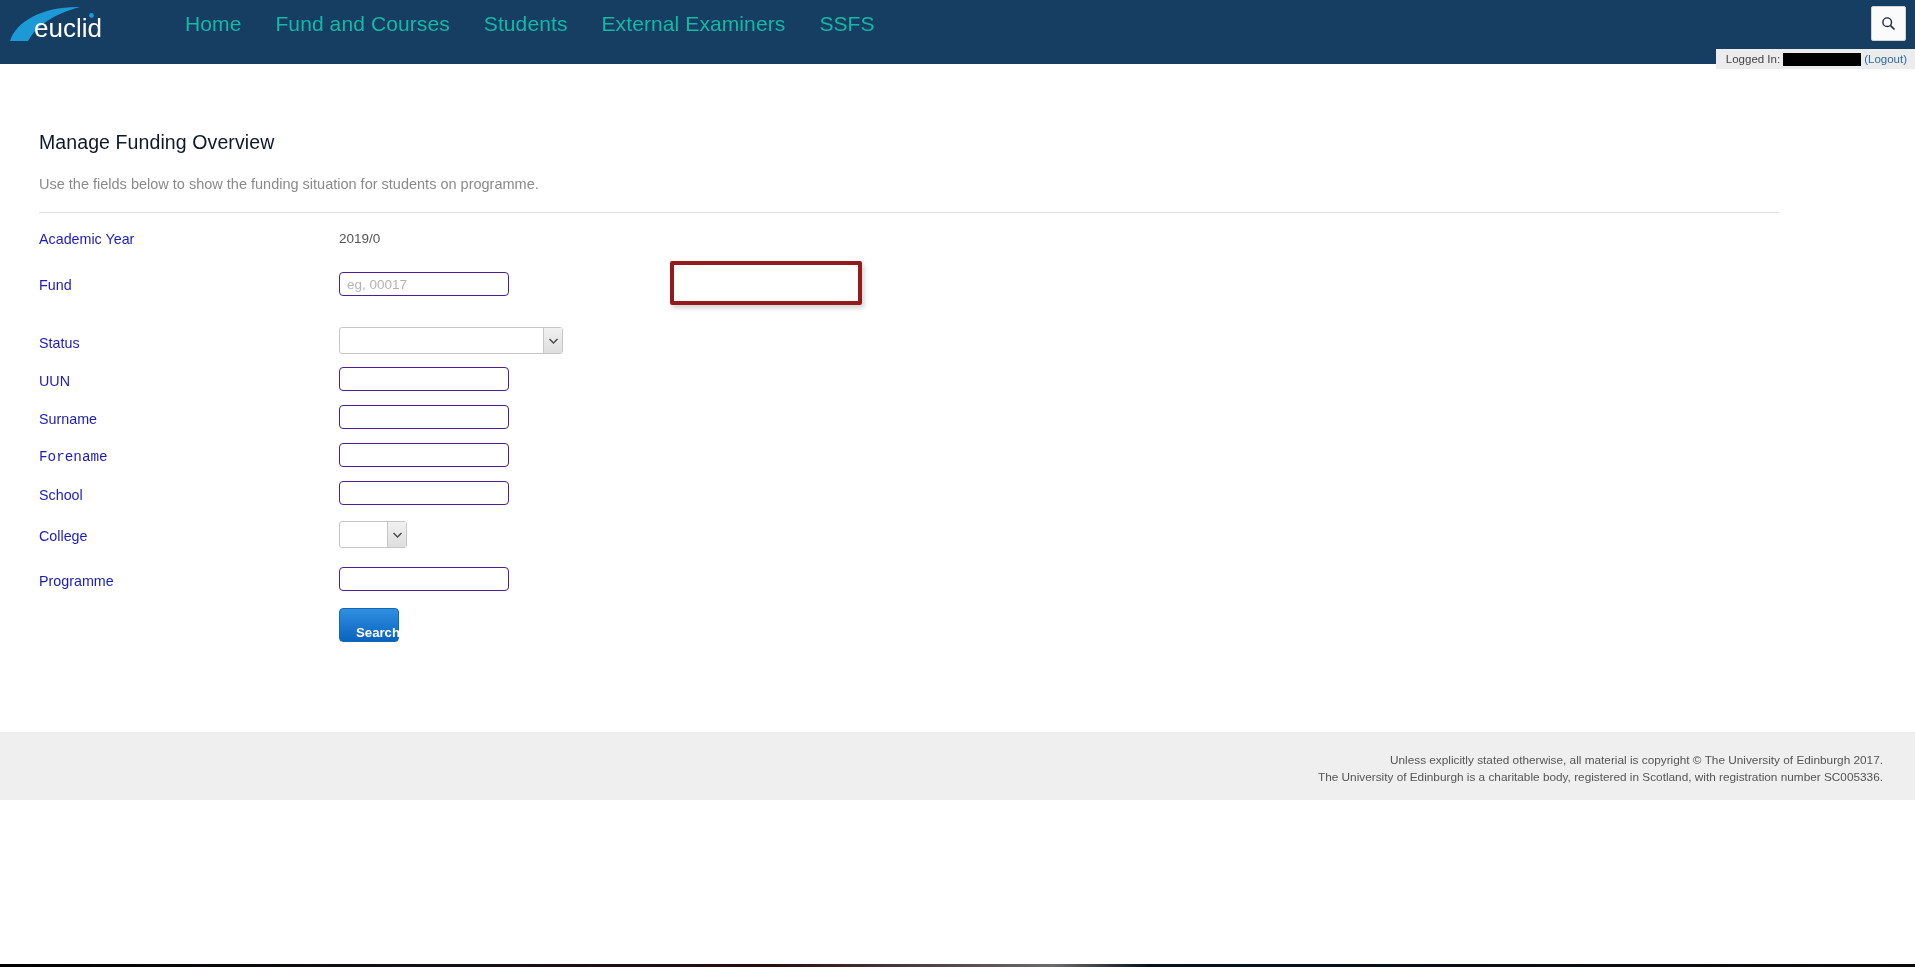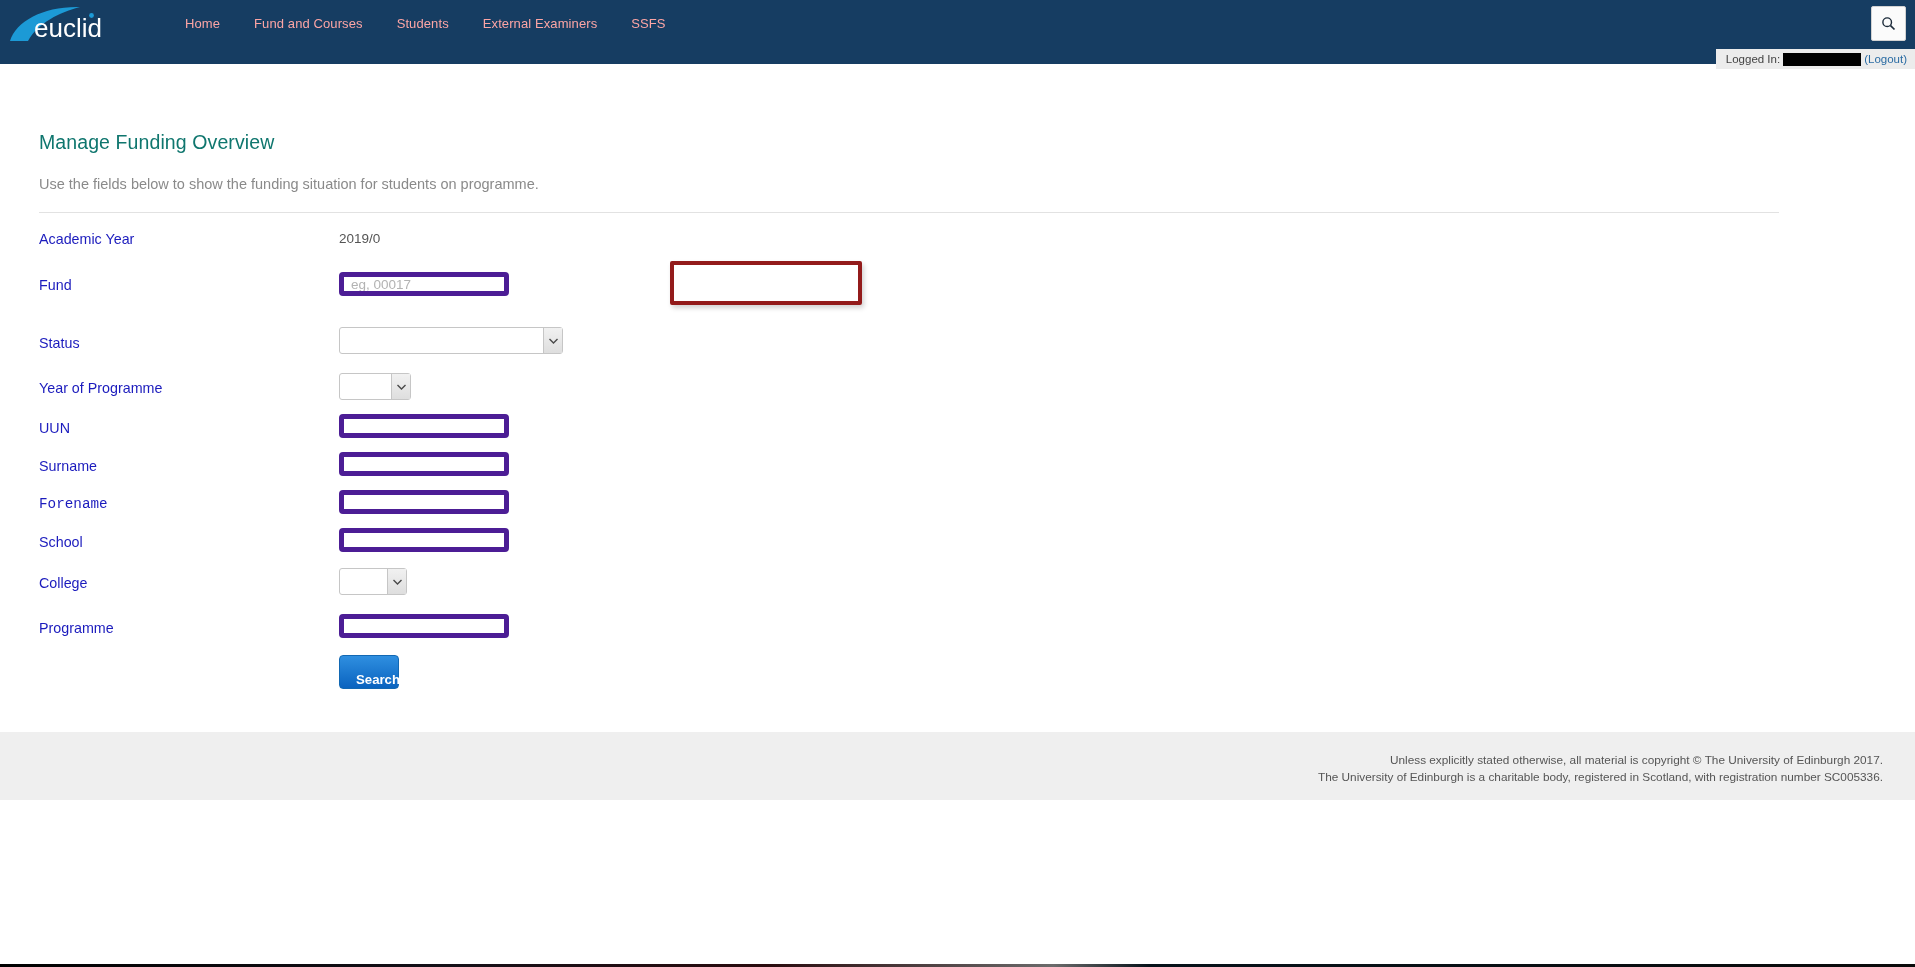--- a/index.html
+++ b/index.html
@@ -23,22 +23,22 @@
     width: 118px; height: 46px;
   }
   .brand svg { display: block; }
   .navlinks {
     position: absolute; left: 168px; top: 0;
     height: 48px;
     display: flex; align-items: center;
     gap: 0px;
   }
   .navlink {
-    color: #fca5a5;
-    font-size: 13px;
+    color: #14b8a6;
+    font-size: 21px;
     text-decoration: none;
     padding: 0 17px;
     line-height: 48px;
     white-space: nowrap;
     letter-spacing: .1px;
     cursor: pointer;
   }
 
   .searchbtn {
     position: absolute; right: 9px; top: 6px;
@@ -75,21 +75,21 @@
     cursor: pointer;
   }
 
   
   .content {
     position: absolute; top: 69px; left: 0;
     width: 1915px;
   }
   .page-title {
     position: absolute; left: 39px; top: 62px;
-    color: #0f766e;
+    color: #0f172a;
     font-size: 19.5px;
     font-weight: normal;
     margin: 0;
     letter-spacing: .1px;
   }
   .page-desc {
     position: absolute; left: 39px; top: 107px;
     color: #8a8a8a;
     font-size: 14.5px;
     margin: 0;
@@ -121,21 +121,21 @@
   }
 
   .static-val {
     color: #555;
     font-size: 13.5px;
     line-height: 20px;
   }
 
   input.txt {
     width: 170px; height: 24px;
-    border: 5px solid #4c1d95;
+    border: 1px solid #4c1d95;
     border-radius: 4px;
     background: #fff;
     font-family: "Liberation Sans", sans-serif;
     font-size: 13.5px;
     color: #333;
     padding: 0 7px;
     outline: none;
   }
   input.txt::placeholder { color: #b3b3b3; }
 
@@ -276,33 +276,20 @@
           <span class="selval"></span>
           <span class="arrow">
             <svg width="11" height="8" viewBox="0 0 11 8">
                 <polyline points="1.5,2 5.5,6 9.5,2" fill="none" stroke="#4a4a4a" stroke-width="1.4"></polyline>
               </svg>
           </span>
         </span>
       </span>
     </div>
 
-    <div class="row" style="height:47px;">
-      <span class="label" style="top:12px;">Year of Programme</span>
-      <span class="field" style="top:7px;">
-        <span class="sel narrow">
-          <span class="selval"></span>
-          <span class="arrow">
-            <svg width="11" height="8" viewBox="0 0 11 8">
-                <polyline points="1.5,2 5.5,6 9.5,2" fill="none" stroke="#4a4a4a" stroke-width="1.4"></polyline>
-              </svg>
-          </span>
-        </span>
-      </span>
-    </div>
 
     <div class="row" style="height:38px;">
       <span class="label" style="top:5px;">UUN</span>
       <span class="field" style="top:1px;">
         <input class="txt" type="text" placeholder="" style="">
       </span>
     </div>
 
     <div class="row" style="height:38px;">
       <span class="label" style="top:5px;">Surname</span>

